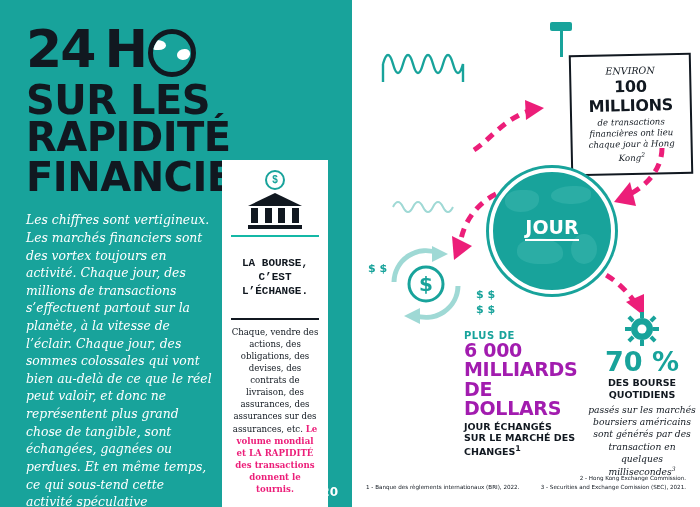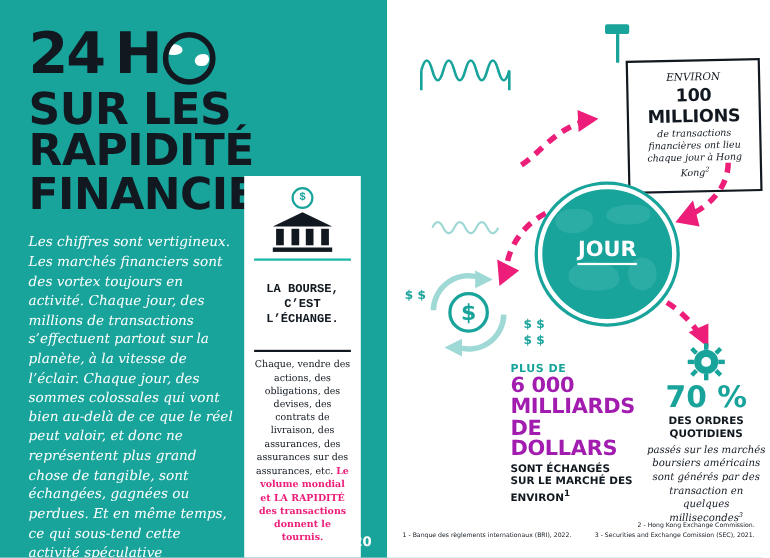--- a/index.html
+++ b/index.html
@@ -355,42 +355,42 @@
         <path d="M42 72 L26 80 L42 88 Z" fill="#9fd9d5"></path>
       </svg>
     </div>
     <div class="dollars-left">$ $</div>
     <div class="dollars-right" style="white-space:pre;">$ $
 $ $</div>
 
     <div class="milliards">
       <div class="plusde">PLUS DE</div>
       <div class="big">6 000 MILLIARDS DE DOLLARS</div>
-      <div class="small"><span>SONT ÉCHANGÉS SUR LE MARCHÉ DES ENVIRON</span><sup>1</sup></div>
+      <div class="small"><span>JOUR ÉCHANGÉS SUR LE MARCHÉ DES CHANGES</span><sup>1</sup></div>
     </div>
 
     <div class="seventy">
       <div class="gear">
         <svg width="34" height="34" viewBox="0 0 34 34">
           <g fill="#18a39b">
             <circle cx="17" cy="17" r="11"></circle>
             <rect x="15" y="0" width="4" height="6"></rect>
             <rect x="15" y="28" width="4" height="6"></rect>
             <rect x="0" y="15" width="6" height="4"></rect>
             <rect x="28" y="15" width="6" height="4"></rect>
             <rect x="4" y="4" width="4" height="6" transform="rotate(-45 6 7)"></rect>
             <rect x="26" y="24" width="4" height="6" transform="rotate(-45 28 27)"></rect>
             <rect x="26" y="4" width="4" height="6" transform="rotate(45 28 7)"></rect>
             <rect x="4" y="24" width="4" height="6" transform="rotate(45 6 27)"></rect>
           </g>
           <circle cx="17" cy="17" r="4.5" fill="#ffffff"></circle>
         </svg>
       </div>
       <div class="big">70 %</div>
-      <div class="cap">DES ORDRES QUOTIDIENS</div>
+      <div class="cap">DES BOURSE QUOTIDIENS</div>
       <div class="desc"><span>passés sur les marchés boursiers américains sont générés par des transaction en quelques millisecondes</span><sup>3</sup></div>
     </div>
 
     <div class="fn fn-left">1 - Banque des règlements internationaux (BRI), 2022.</div>
     <div class="fn fn-right">
       <div>2 - Hong Kong Exchange Commission.</div>
       <div>3 - Securities and Exchange Comission (SEC), 2021.</div>
     </div>
 
   </div>

